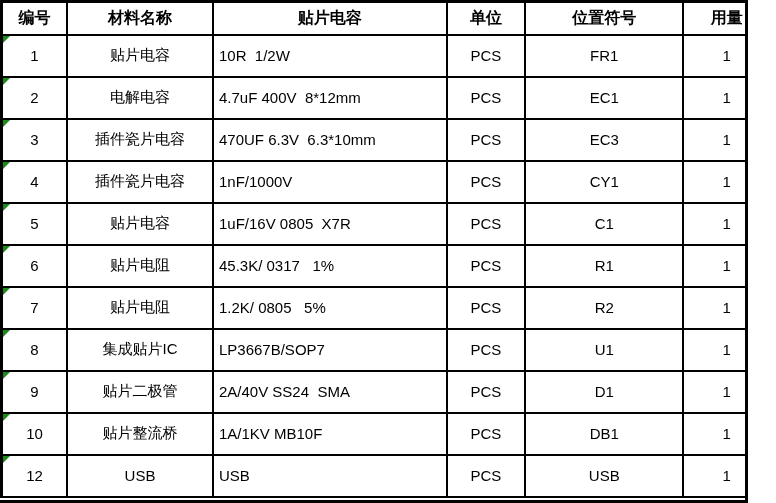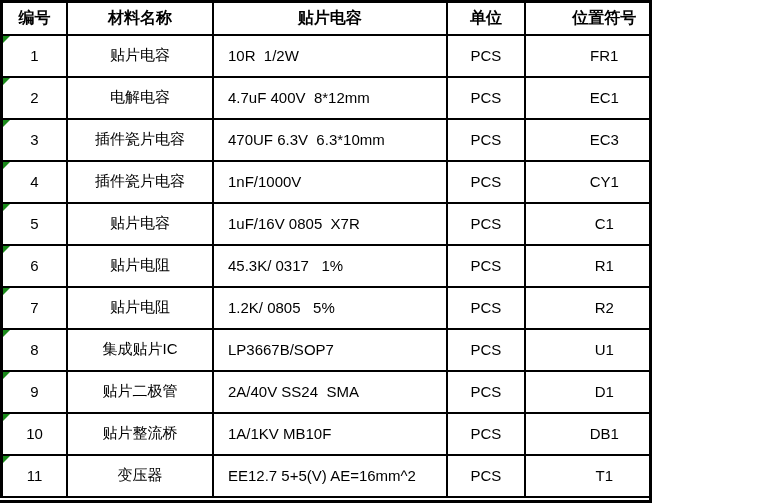--- a/index.html
+++ b/index.html
@@ -2,21 +2,21 @@
 <html><head>
 <meta charset="utf-8">
 <style>
   html, body {
     margin: 0;
     padding: 0;
     background: #ffffff;
     font-family: "Liberation Sans", "DejaVu Sans", sans-serif;
   }
   .sheet {
-    width: 652px;
+    width: 748px;
     height: 503px;
     box-sizing: border-box;
     background: #ffffff;
     
     border-right: 3px solid #000;
     border-bottom: 3px solid #000;
     padding: 0 2px 2px 0;
     overflow: hidden;
   }
   table.bom {
@@ -42,21 +42,21 @@
     font-size: 16px;
     font-weight: bold;
   }
   td {
     font-size: 15px;
     font-weight: normal;
     position: relative;
   }
   td.col-spec {
     text-align: left;
-    padding-left: 14px;
+    padding-left: 5px;
   }
   tr { height: 33px; }
   .tri {
     position: absolute;
     top: 0;
     left: 0;
     width: 0;
     height: 0;
     border-top: 7px solid #1a8a1a;
     border-right: 7px solid transparent;
@@ -160,22 +160,22 @@
         </tr>
         <tr>
           <td class="col-num"><span class="tri" style="border-top-color: rgb(26, 138, 26);"></span><span>10</span></td>
           <td class="col-name">贴片整流桥</td>
           <td class="col-spec">1A/1KV MB10F</td>
           <td class="col-unit">PCS</td>
           <td class="col-ref">DB1</td>
           <td class="col-qty">1</td>
         </tr>
         <tr>
-          <td class="col-num"><span class="tri" style="border-top-color: rgb(26, 138, 26);"></span><span>11</span></td>
-          <td class="col-name">变压器</td>
-          <td class="col-spec">EE12.7 5+5(V) AE=16mm^2</td>
+          <td class="col-num"><span class="tri" style="border-top-color: rgb(26, 138, 26);"></span><span>12</span></td>
+          <td class="col-name">USB</td>
+          <td class="col-spec">USB</td>
           <td class="col-unit">PCS</td>
-          <td class="col-ref">T1</td>
+          <td class="col-ref">USB</td>
           <td class="col-qty">1</td>
         </tr>
       </tbody>
   </table>
 </div>
 
 </body></html>

